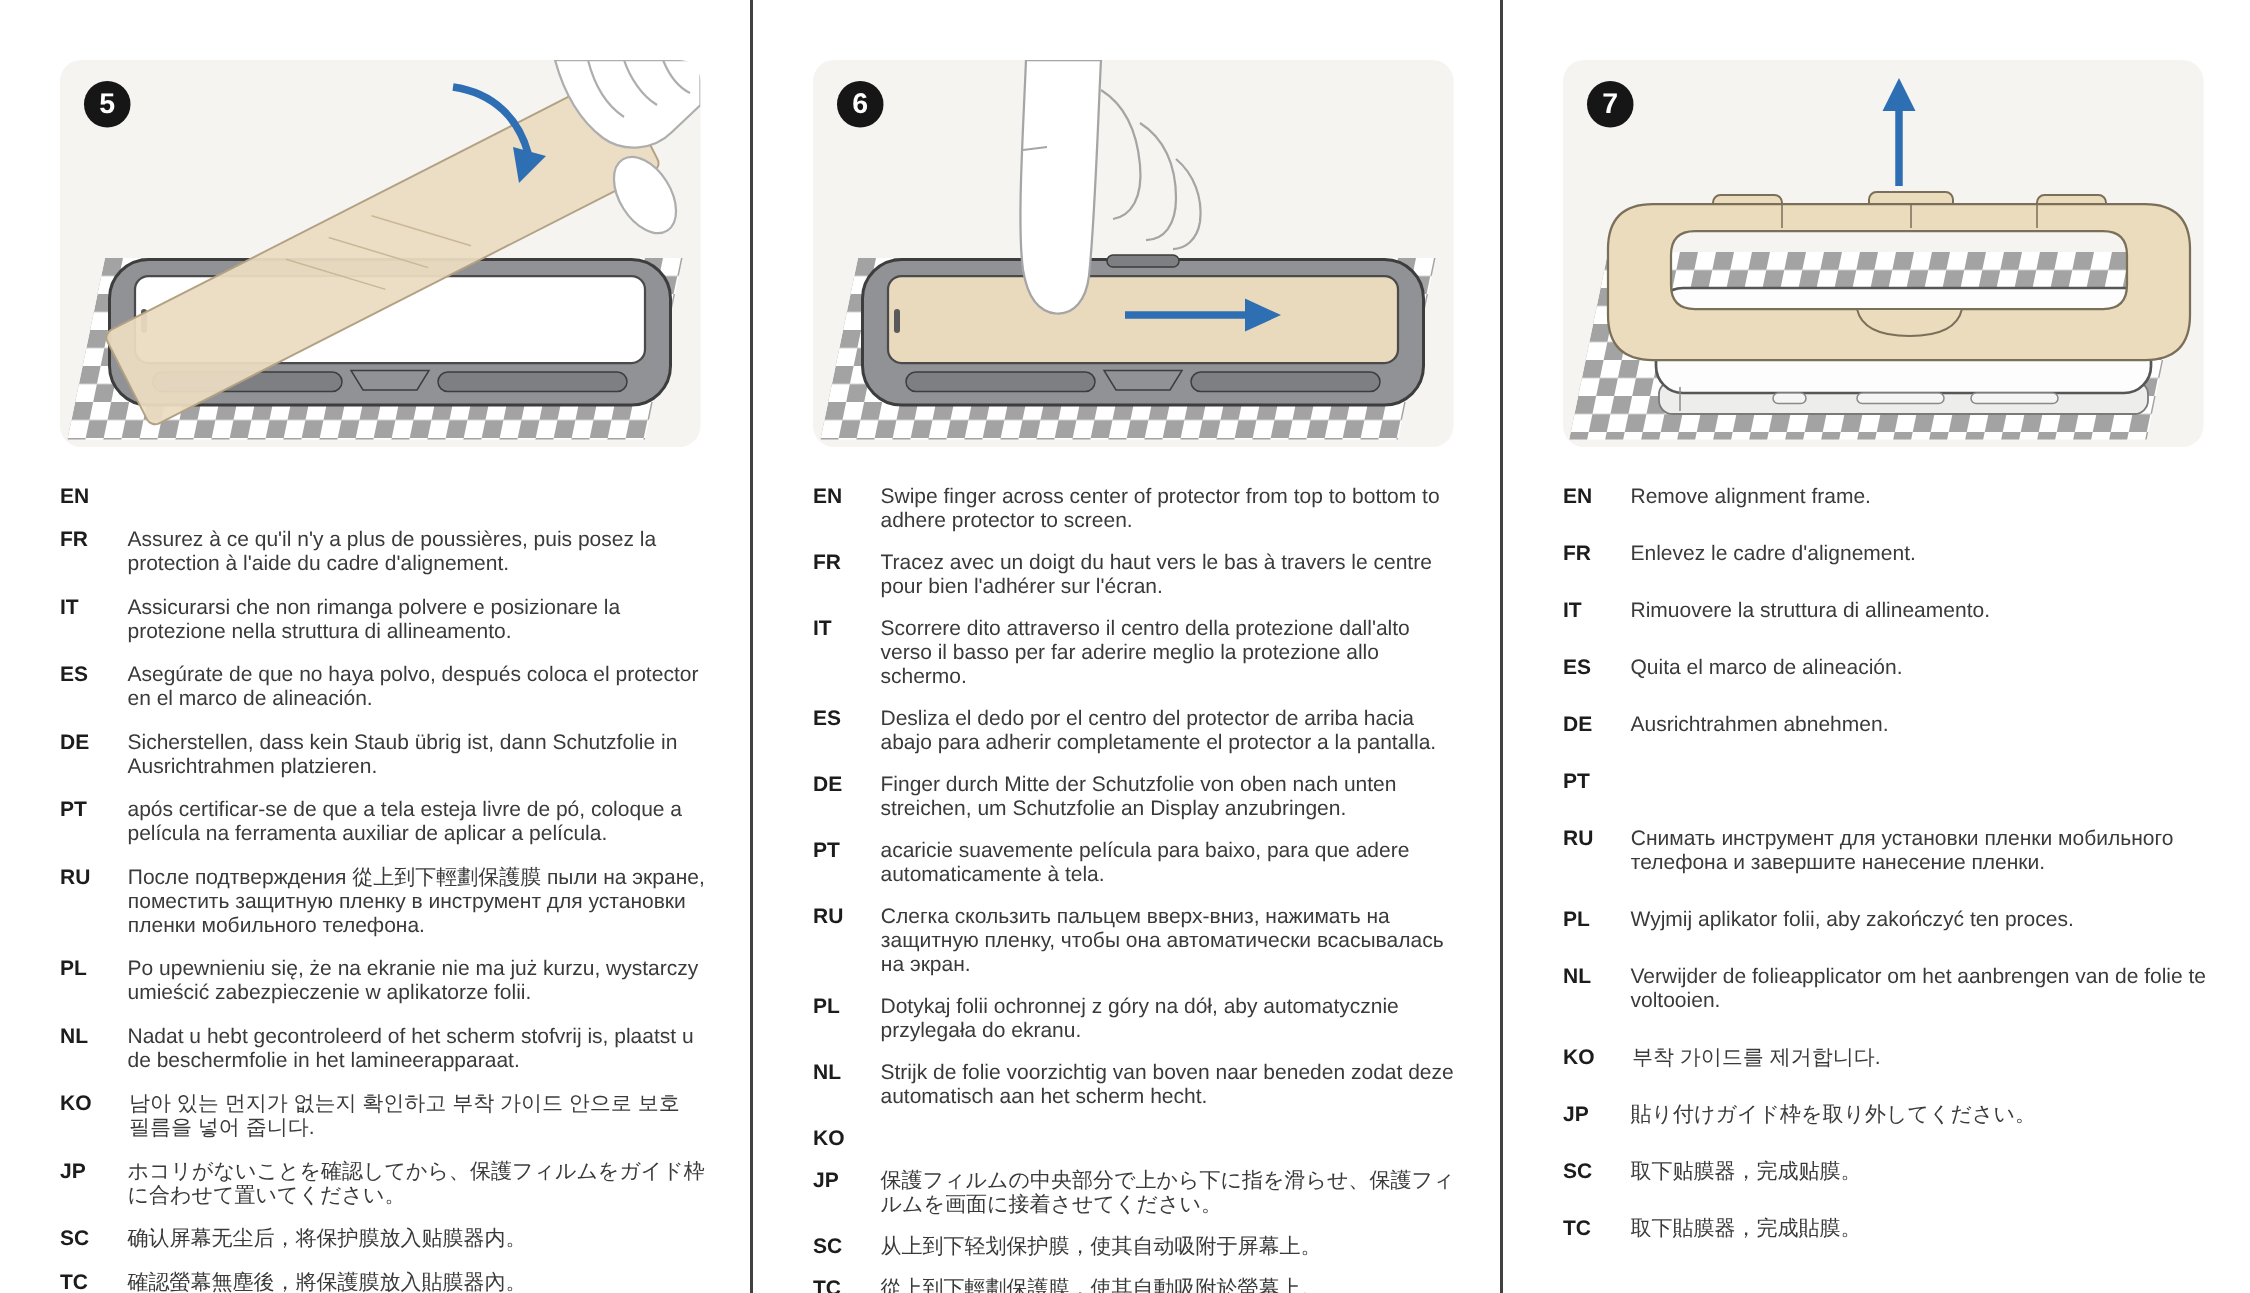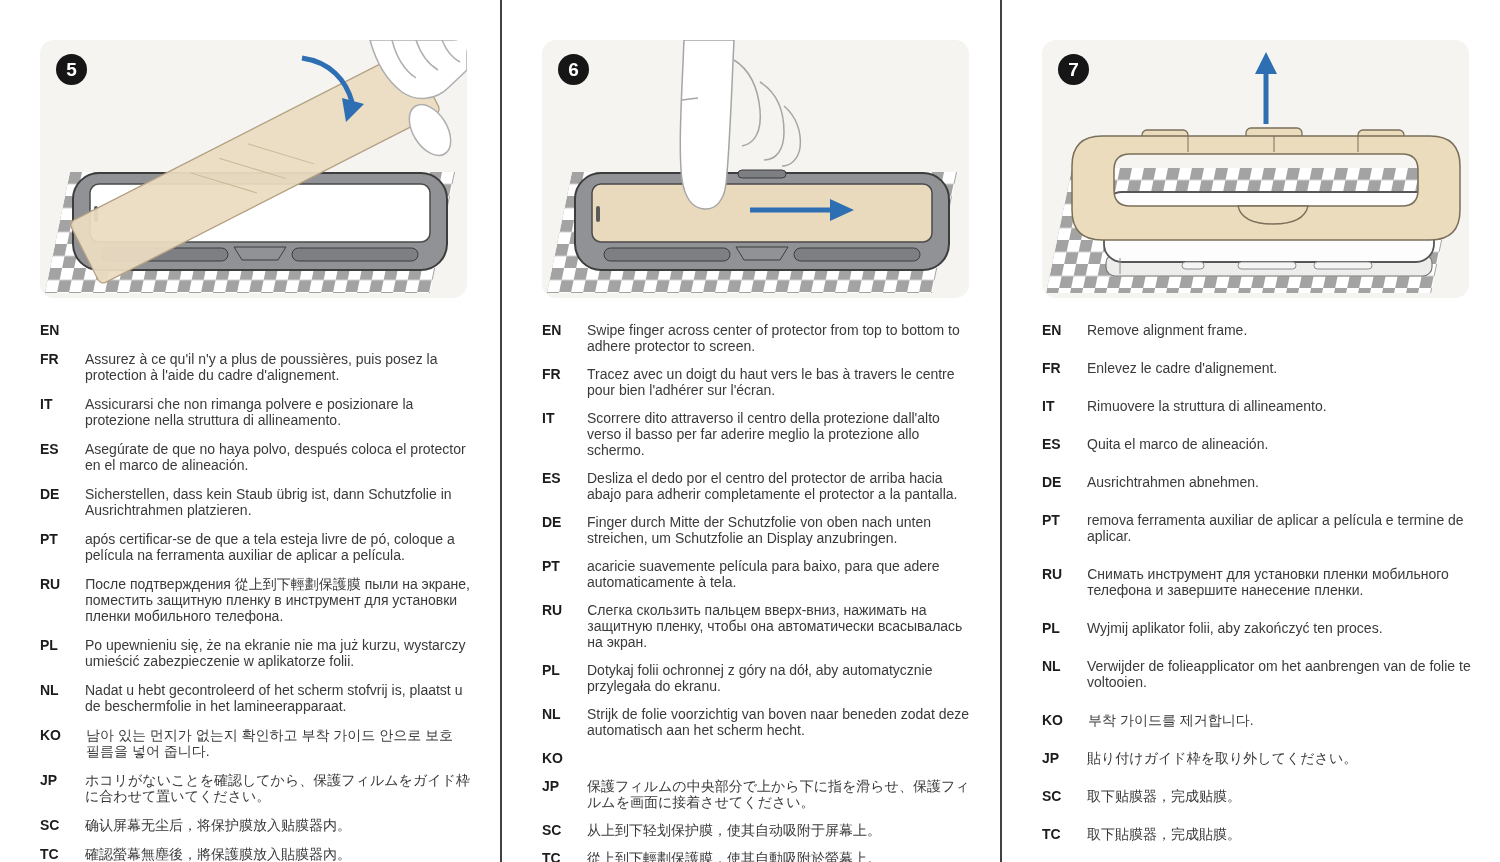--- a/index.html
+++ b/index.html
@@ -276,21 +276,20 @@
         <div class="row">
           <span class="lang">ES</span> 
           <span class="txt">Quita el marco de alineación.</span>
         </div>
         <div class="row">
           <span class="lang">DE</span> 
           <span class="txt">Ausrichtrahmen abnehmen.</span>
         </div>
         <div class="row">
           <span class="lang">PT</span> 
-          <span class="txt">remova ferramenta auxiliar de aplicar a película e termine de aplicar.</span>
         </div>
         <div class="row">
           <span class="lang">RU</span> 
           <span class="txt">Снимать инструмент для установки пленки мобильного телефона и завершите нанесение пленки.</span>
         </div>
         <div class="row">
           <span class="lang">PL</span> 
           <span class="txt">Wyjmij aplikator folii, aby zakończyć ten proces.</span>
         </div>
         <div class="row">

